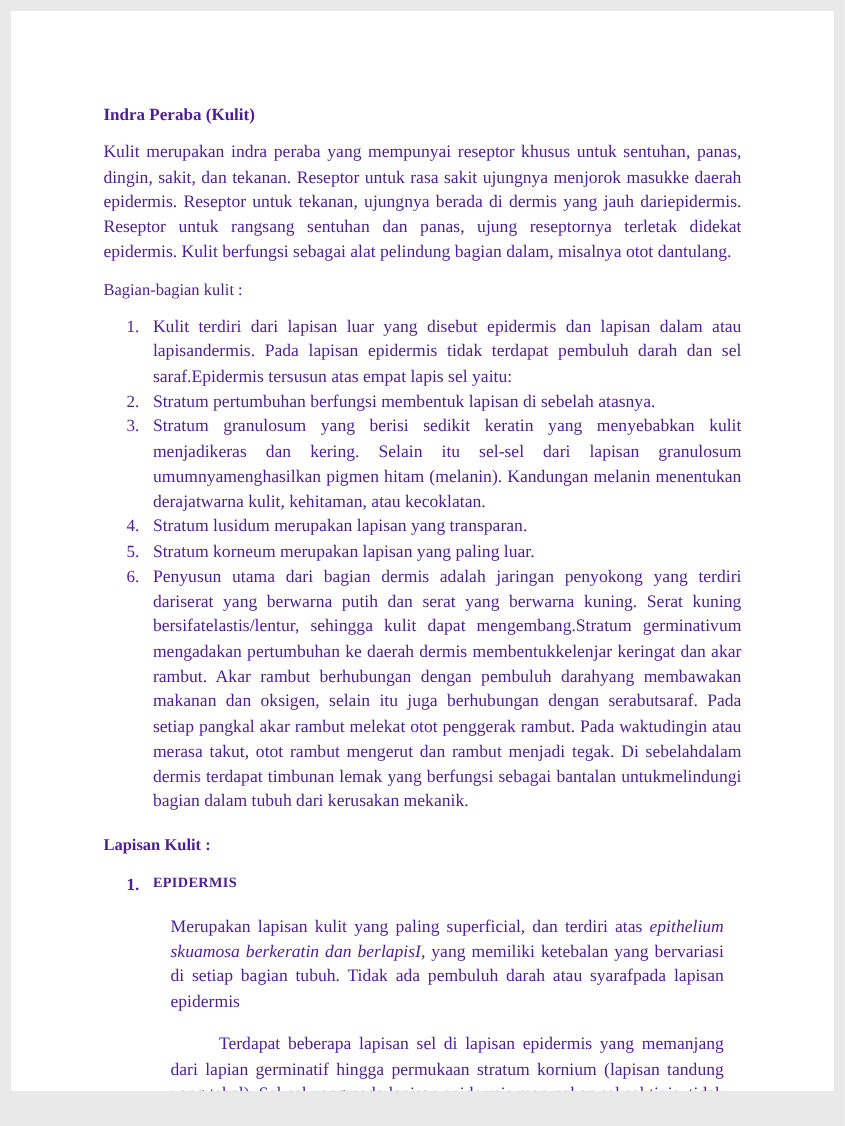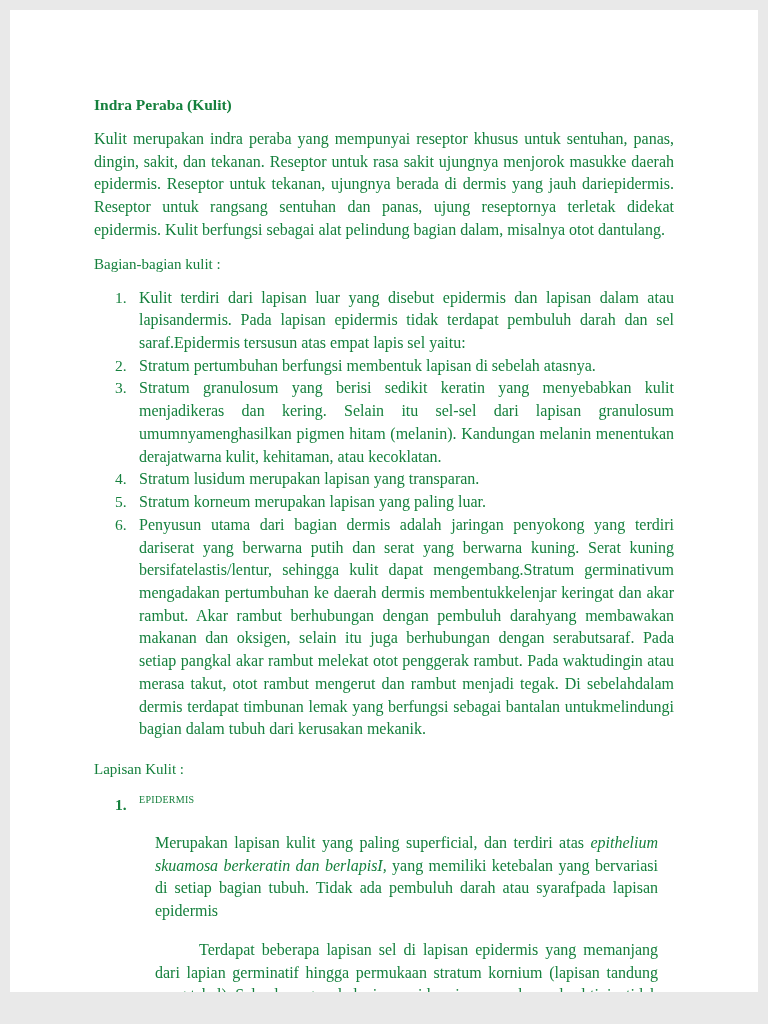--- a/index.html
+++ b/index.html
@@ -8,57 +8,57 @@
     background: #e9e9e9;
     font-family: "Liberation Serif", serif;
     -webkit-font-smoothing: antialiased;
   }
   .page {
     width: 748px;
     height: 982px;
     margin: 10px auto 0 auto;
     background: #ffffff;
     padding: 86px 84px 40px 84px;
-    color: #15803d;
+    color: #4c1d95;
     overflow: hidden;
   }
   .doc-title {
     font-size: 15.5px;
     font-weight: bold;
     margin-bottom: 14px;
   }
   .body-text {
     font-size: 16px;
     line-height: 1.42;
     text-align: justify;
   }
   .block-gap { margin-bottom: 14px; }
   .section-label { font-size: 15px; margin-bottom: 14px; }
-  .section-label.bold { font-weight: normal; margin-top: 20px; }
+  .section-label.bold { font-weight: bold; margin-top: 20px; }
   .num-list { margin-left: 21px; margin-bottom: 16px; }
   .list-row { display: flex; align-items: flex-start; }
   .list-row .num {
     width: 24px;
     flex: 0 0 24px;
     font-size: 15.5px;
     line-height: 1.42;
   }
   .list-row .txt { flex: 1; }
   .epi-section { margin-left: 21px; margin-top: 16px; }
   .epi-heading-row { display: flex; align-items: flex-start; margin-bottom: 6px; }
   .epi-heading-row .num {
     width: 24px;
     flex: 0 0 24px;
     font-size: 15.5px;
     font-weight: bold;
     line-height: 1.42;
   }
   .epi-heading {
-    font-size: 10px;
-    font-weight: normal;
+    font-size: 13px;
+    font-weight: bold;
     letter-spacing: 0.3px;
   }
   .epi-body { margin-left: 24px; }
   .epi-body p { margin: 16px; }
   .epi-body .indent { text-indent: 44px; }
   i { font-style: italic; }
 </style>
 </head>
 <body>
 

